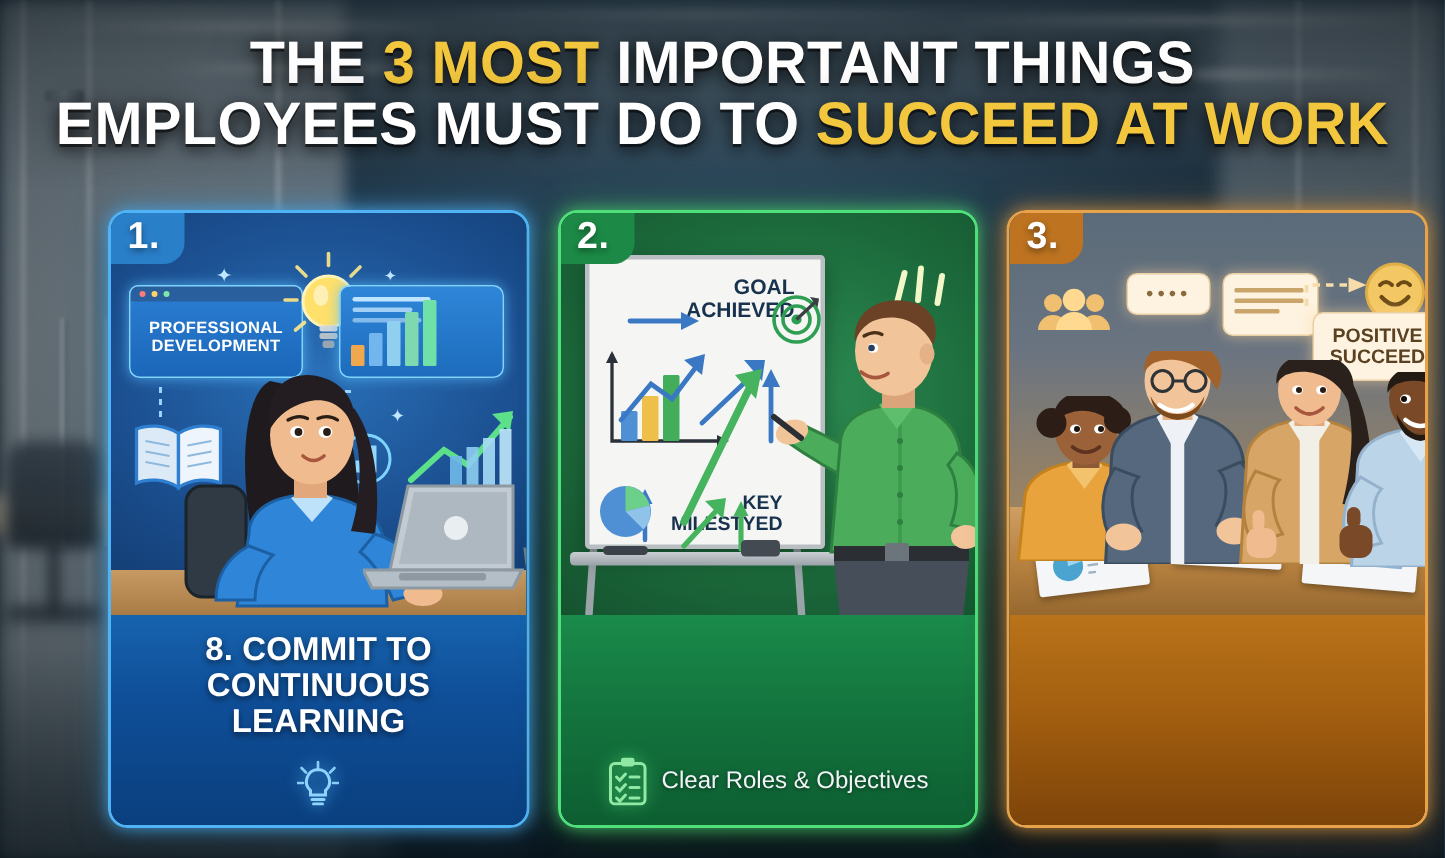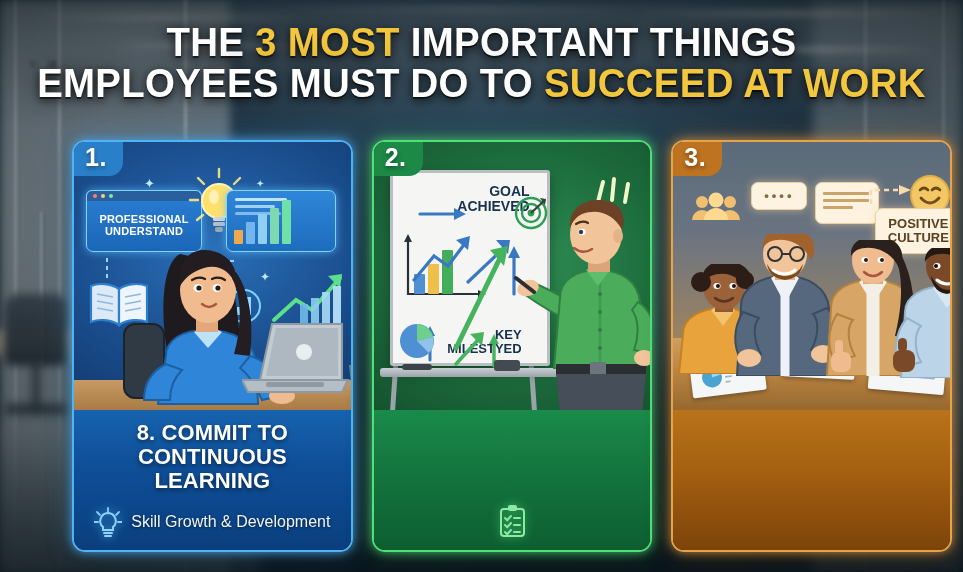--- a/index.html
+++ b/index.html
@@ -237,21 +237,21 @@
 
 <div id="cards">
 
   <div class="card" style="--brd:#4fb3f6; --glow:rgba(79,179,246,.8); --glow2:rgba(79,179,246,.35); --tab:#2a7fc9;
               --illobg:radial-gradient(ellipse 90% 70% at 50% 40%, #2a70b8 0%, #1b4f90 55%, #123a6e 100%);
               --band:linear-gradient(180deg,#1763ae 0%,#0f4f99 38%,#0a3f7e 100%);">
     <div class="illo">
       <div class="numtab">1.</div>
 
       <div class="bubble bub-blue" style="left:12px; top:48px; width:116px; height:62px; font-size:11px; padding-top:10px; letter-spacing:.2px;">
-        <span>PROFESSIONAL UNDERSTAND</span>
+        <span>PROFESSIONAL DEVELOPMENT</span>
       </div>
       <div style="position:absolute;left:12px;top:48px;width:116px;height:11px;background:#2a5f9e;border-radius:6px 6px 0 0;border:1.5px solid #7fd4ff;border-bottom:none;"></div>
       <div style="position:absolute;left:19px;top:52px;width:4px;height:4px;border-radius:50%;background:#ff7a7a;"></div>
       <div style="position:absolute;left:27px;top:52px;width:4px;height:4px;border-radius:50%;background:#ffd36b;"></div>
       <div style="position:absolute;left:35px;top:52px;width:4px;height:4px;border-radius:50%;background:#7fe6a6;"></div>
 
       <svg style="position:absolute;left:112px;top:24px;" width="66" height="76" viewBox="0 0 66 76">
         <g stroke="#ffe98a" stroke-width="2.4" stroke-linecap="round" opacity=".9">
           <line x1="33" y1="3" x2="33" y2="11"></line>
             <line x1="12" y1="12" x2="18" y2="18"></line>
@@ -367,21 +367,20 @@
             <line x1="14" y1="1" x2="14" y2="5"></line>
               <line x1="3" y1="5" x2="6" y2="8"></line>
             <line x1="25" y1="5" x2="22" y2="8"></line>
               <line x1="0" y1="15" x2="4" y2="15"></line>
             <line x1="28" y1="15" x2="24" y2="15"></line>
           </g>
           <path d="M14 6 a8 8 0 0 1 5 14 l0 3 l-10 0 l0 -3 a8 8 0 0 1 5 -14 Z" fill="none" stroke="#8fd4ff" stroke-width="2"></path>
           <line x1="10" y1="26" x2="18" y2="26" stroke="#8fd4ff" stroke-width="2" stroke-linecap="round"></line>
           <line x1="11" y1="29" x2="17" y2="29" stroke="#8fd4ff" stroke-width="2" stroke-linecap="round"></line>
         </svg>
-        <div class="sub">Skill Growth &amp; Development</div>
       </div>
     </div>
   </div>
 
   <div class="card" style="--brd:#4fe07a; --glow:rgba(79,224,122,.75); --glow2:rgba(79,224,122,.32); --tab:#1c8a46;
               --illobg:radial-gradient(ellipse 90% 75% at 55% 45%, #2e8f54 0%, #1c6b3c 55%, #14502d 100%);
               --band:linear-gradient(180deg,#1a8b4a 0%,#14773f 40%,#0d5e31 100%);">
     <div class="illo">
       <div class="numtab">2.</div>
 
@@ -493,20 +492,21 @@
           <rect x="9" y="0" width="9" height="6" rx="2" fill="#8fe8a4"></rect>
           <g stroke="#8fe8a4" stroke-width="2" fill="none" stroke-linecap="round">
             <path d="M6 13 l2.2 2.2 L12 11"></path>
               <line x1="15" y1="13" x2="21" y2="13"></line>
             <path d="M6 20 l2.2 2.2 L12 18"></path>
               <line x1="15" y1="20" x2="21" y2="20"></line>
             <path d="M6 27 l2.2 2.2 L12 25"></path>
               <line x1="15" y1="27" x2="21" y2="27"></line>
           </g>
         </svg>
+        <div class="sub">Clear Roles &amp; Objectives</div>
       </div>
     </div>
   </div>
 
   <div class="card" style="--brd:#e8a34a; --glow:rgba(232,163,74,.72); --glow2:rgba(232,163,74,.32); --tab:#bd7320;
               --illobg:linear-gradient(180deg,#5b6b79 0%,#6a7481 34%,#8e7f6a 62%,#b78c4e 100%);
               --band:linear-gradient(180deg,#b9731a 0%,#a45f10 45%,#7d4409 100%);">
     <div class="illo">
       <div class="numtab">3.</div>
 
@@ -529,21 +529,21 @@
       <div class="pline" style="left:150px;top:64px;width:30px;height:3px;background:#c9a56c;"></div>
 
       <svg style="position:absolute;left:236px;top:32px;" width="42" height="42" viewBox="0 0 42 42">
         <circle cx="21" cy="21" r="19" fill="#f3c864" stroke="#e0ae46" stroke-width="2"></circle>
         <path d="M11 16 q4 -4 8 0" stroke="#6b4a16" stroke-width="2.6" fill="none" stroke-linecap="round"></path>
         <path d="M23 16 q4 -4 8 0" stroke="#6b4a16" stroke-width="2.6" fill="none" stroke-linecap="round"></path>
         <path d="M12 24 q9 10 18 0" stroke="#6b4a16" stroke-width="2.8" fill="none" stroke-linecap="round"></path>
       </svg>
 
       <div class="bubble bub-cream" style="left:202px; top:66px; width:86px; height:46px; font-size:13px;">
-        <span>POSITIVE CULTURE</span>
+        <span>POSITIVE SUCCEED</span>
       </div>
 
       <svg style="position:absolute;left:196px;top:42px;" width="44" height="24" viewBox="0 0 44 24">
         <path d="M2 20 L2 6 L34 6" stroke="#f6dcaa" stroke-width="2.4" fill="none" stroke-dasharray="5 4"></path>
         <path d="M30 1 L42 6 L30 11 Z" fill="#f6dcaa"></path>
       </svg>
 
       <div class="deskwood" style="height:72px;background:linear-gradient(180deg,#cf9e63 0%,#b5803f 55%,#96682f 100%);"></div>
       <div class="paper" style="left:18px;top:218px;width:74px;height:34px;transform:rotate(-7deg);"></div>
       <svg style="position:absolute;left:26px;top:222px;transform:rotate(-7deg);" width="34" height="26" viewBox="0 0 34 26">

